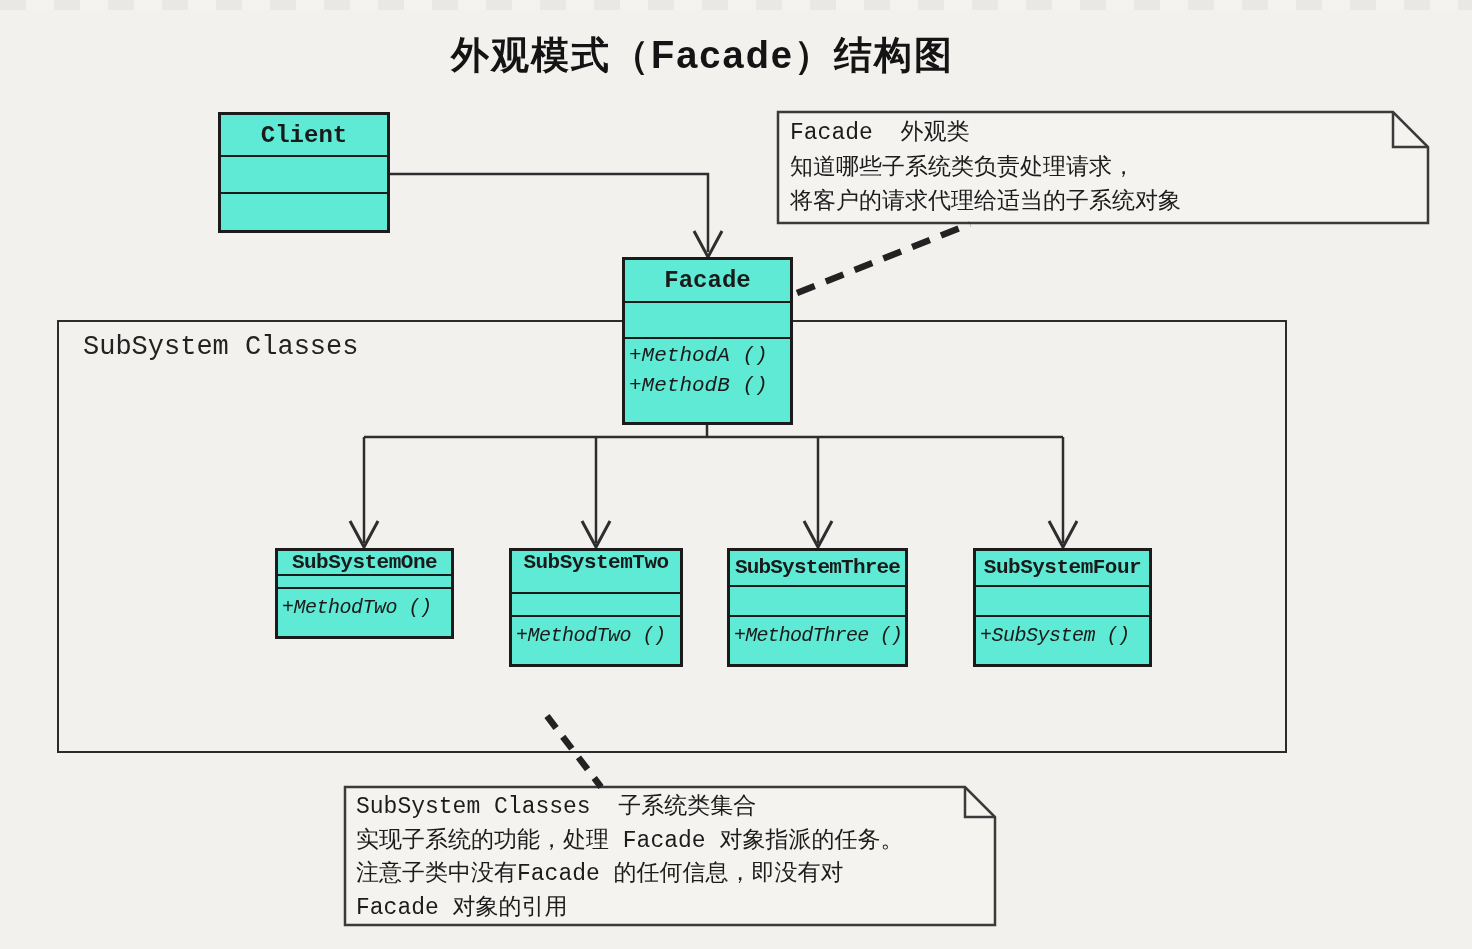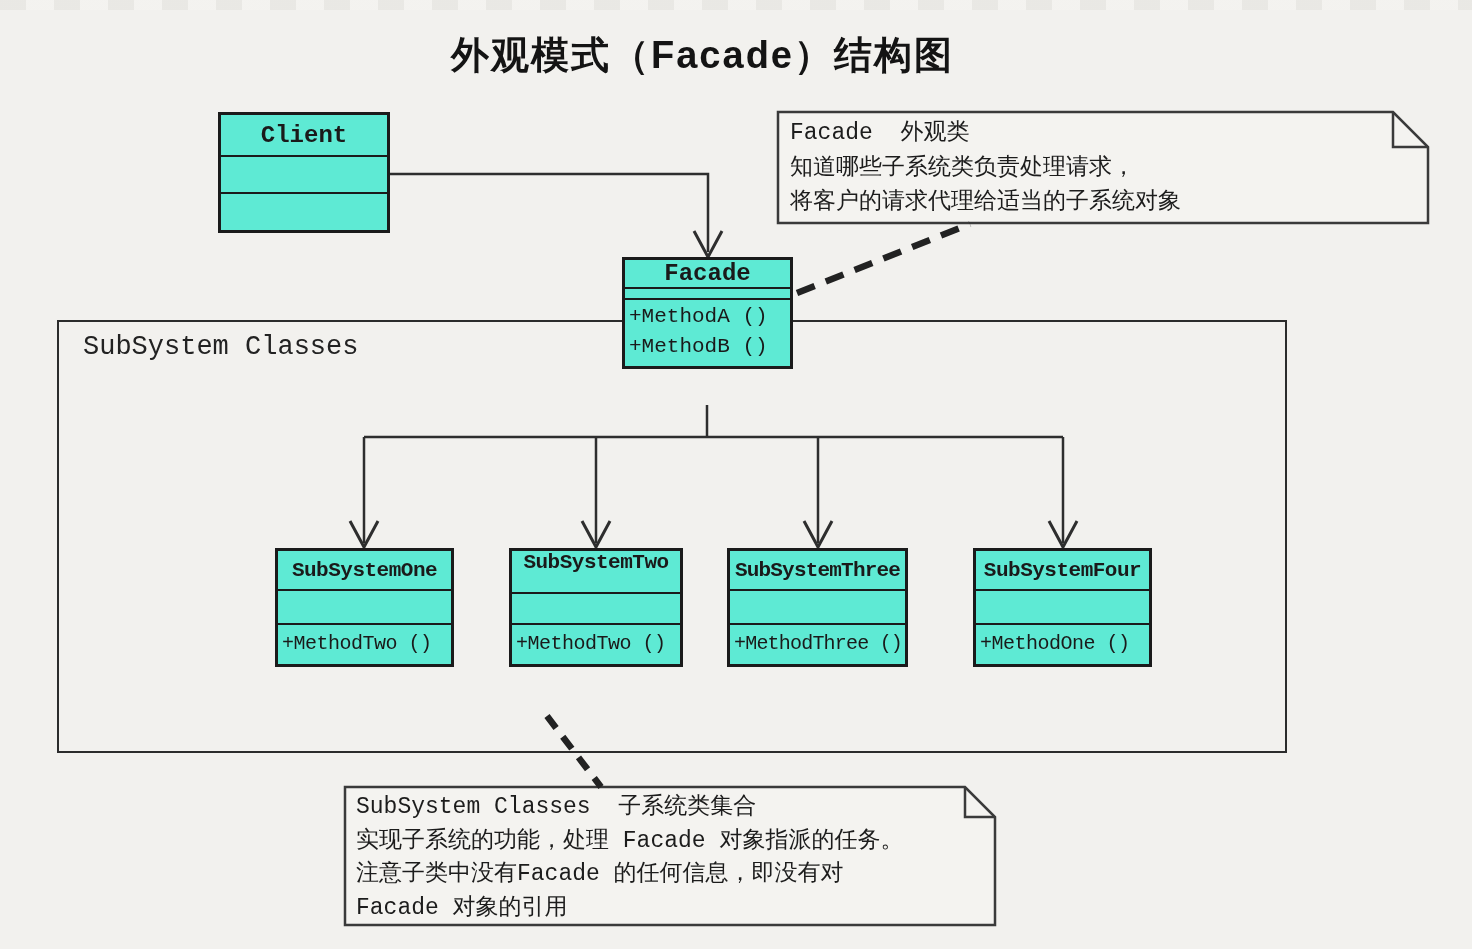--- a/index.html
+++ b/index.html
@@ -43,21 +43,21 @@
     position:absolute;box-sizing:border-box;
     border:3px solid #1b1b1b;background:#5eead4;
     display:flex;flex-direction:column;
     font-family:"Liberation Mono","DejaVu Sans Mono",monospace;
   }
   .uml-name{
     display:flex;align-items:center;justify-content:center;
     font-weight:bold;white-space:nowrap;overflow:visible;
   }
   .uml-sec{border-top:2.5px solid #1b1b1b;box-sizing:border-box;}
-  .uml-methods{padding:2px 0 4px 4px;}
+  .uml-methods{padding:2px 0 12px 4px;font-style:italic;}
   .uml-method-line{white-space:pre;}
 
   
   .note-text{position:absolute;font-family:"Liberation Mono","DejaVu Sans Mono",monospace;color:#1c1c1c;}
   .note-line{white-space:pre;}
   .note-facade .note-line{font-size:23px;line-height:34.5px;}
   .note-subsystem .note-line{font-size:23px;line-height:33.5px;}
 </style>
 </head>
 <body>
@@ -105,30 +105,30 @@
     <line x1="797" y1="293" x2="970" y2="224" stroke="#222" stroke-width="6.5" stroke-dasharray="19 12"></line>
     <line x1="547" y1="716" x2="601" y2="787" stroke="#222" stroke-width="6.5" stroke-dasharray="15 11"></line>
   </svg>
 
   <div class="uml-class" style="left:218px;top:112px;width:172px;height:121px;">
     <div class="uml-name" style="height:40px;font-size:24px;">Client</div>
     <div class="uml-sec" style="height:37px;"></div>
     <div class="uml-sec" style="flex:1;"></div>
   </div>
 
-  <div class="uml-class" style="left:622px;top:257px;width:171px;height:112px;">
+  <div class="uml-class" style="left:622px;top:257px;width:171px;height:168px;">
     <div class="uml-name" style="height:41px;font-size:24px;">Facade</div>
     <div class="uml-sec" style="height:36px;"></div>
     <div class="uml-sec uml-methods" style="flex:1;font-size:21px;line-height:30px;">
       <div class="uml-method-line">+MethodA ()</div>
       <div class="uml-method-line">+MethodB ()</div>
     </div>
   </div>
 
-  <div class="uml-class" style="left:275px;top:548px;width:179px;height:119px;">
+  <div class="uml-class" style="left:275px;top:548px;width:179px;height:91px;">
     <div class="uml-name" style="height:41px;font-size:21px;letter-spacing:-0.5px;">SubSystemOne</div>
     <div class="uml-sec" style="height:36px;"></div>
     <div class="uml-sec uml-methods" style="flex:1;font-size:20px;line-height:33px;letter-spacing:-0.5px;">
       <div class="uml-method-line">+MethodTwo ()</div>
     </div>
   </div>
 
   <div class="uml-class" style="left:509px;top:548px;width:174px;height:119px;gap:18px;">
     <div class="uml-name" style="height:41px;font-size:21px;letter-spacing:-0.5px;">SubSystemTwo</div>
     <div class="uml-sec" style="height:36px;"></div>
@@ -142,21 +142,21 @@
     <div class="uml-sec" style="height:36px;"></div>
     <div class="uml-sec uml-methods" style="flex:1;font-size:20px;line-height:33px;letter-spacing:-0.8px;">
       <div class="uml-method-line">+MethodThree ()</div>
     </div>
   </div>
 
   <div class="uml-class" style="left:973px;top:548px;width:179px;height:119px;">
     <div class="uml-name" style="height:41px;font-size:21px;letter-spacing:-0.5px;">SubSystemFour</div>
     <div class="uml-sec" style="height:36px;"></div>
     <div class="uml-sec uml-methods" style="flex:1;font-size:20px;line-height:33px;letter-spacing:-0.5px;">
-      <div class="uml-method-line">+MethodOne ()</div>
+      <div class="uml-method-line">+SubSystem ()</div>
     </div>
   </div>
 
   <div class="note-text note-facade" style="left:790px;top:116px;">
     <div class="note-line">Facade  外观类</div>
     <div class="note-line">知道哪些子系统类负责处理请求，</div>
     <div class="note-line">将客户的请求代理给适当的子系统对象</div>
   </div>
 
   <div class="note-text note-subsystem" style="left:356px;top:791px;">

